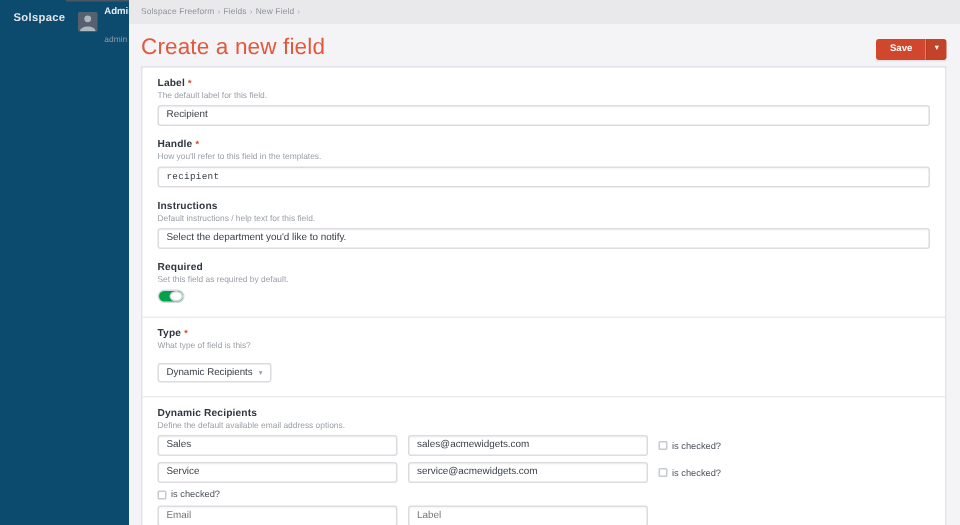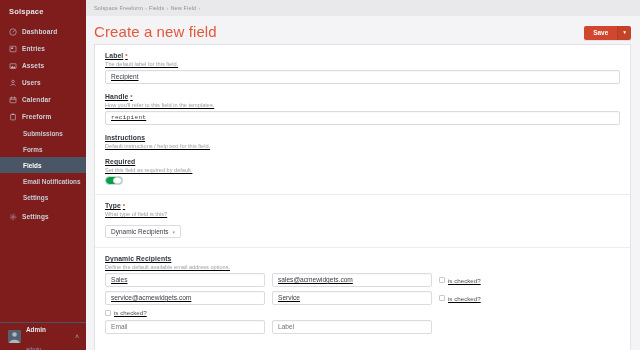--- a/index.html
+++ b/index.html
@@ -7,22 +7,22 @@
     width: 640px; height: 350px;
     font-family: "Liberation Sans", sans-serif;
     background: #e9e9ec;
     overflow: hidden;
   }
   .app { display: flex; width: 640px; height: 350px; }
 
   
   .sidebar {
     width: 86px; height: 350px;
-    background: #7f1d1d;
-    display: flex; flex-direction: column;
+    background: #0c4a6e;
+    display: flex; flex-direction: row;
     flex: 0 0 86px;
     position: relative;
   }
   .logo {
     color: #e3e6ea; font-size: 7.5px; font-weight: bold;
     padding: 7px 0 7px 9px; letter-spacing: .2px;
   }
   .nav { flex: 1 1 auto; overflow: hidden; }
   .nav-item {
     display: flex; align-items: center; gap: 5px;
@@ -87,21 +87,21 @@
     display: flex; align-items: center;
   }
 
   .panel {
     background: #ffffff;
     margin: 4px 9px 0 8px;
     border: 1px solid #e3e3e7;
     border-bottom: none;
     min-height: 320px;
   }
-  .section { padding: 7px 10px 9px 10px; border-bottom: 1px solid #ececed; text-decoration: underline; }
+  .section { padding: 7px 10px 9px 10px; border-bottom: 1px solid #ececed; }
   .section:last-child { border-bottom: none; }
 
   .fld { margin-bottom: 9px; }
   .fld:last-child { margin-bottom: 0; }
   .fld-label {
     font-size: 6.8px; font-weight: bold; color: #2f3640;
     margin-bottom: 2px; letter-spacing: .1px;
   }
   .req { color: #d0472e; font-size: 6px; padding-left: 2px; }
   .fld-instr { font-size: 5.6px; color: #9ba0a8; margin-bottom: 3px; }
@@ -294,20 +294,21 @@
             <div class="fld-label">
               <span>Handle</span><span class="req">*</span>
             </div>
             <div class="fld-instr">How you'll refer to this field in the templates.</div>
             <input class="input mono" value="recipient" style="">
           </div>
 
           <div class="fld">
             <div class="fld-label">Instructions</div>
             <div class="fld-instr">Default instructions / help text for this field.</div>
+            <input class="input" value="Select the department you'd like to notify." style="">
           </div>
 
           <div class="fld">
             <div class="fld-label">Required</div>
             <div class="fld-instr">Set this field as required by default.</div>
             <span class="toggle">
               <span class="knob"></span>
             </span>
           </div>
 
@@ -333,22 +334,22 @@
           <div class="rec-row">
             <input class="input rec-label" value="Sales" style="">
             <input class="input rec-email" value="sales@acmewidgets.com" style="">
             <span class="rec-check">
               <span class="cbox"></span>
               <span class="cbox-lbl">is checked?</span>
             </span>
           </div>
 
           <div class="rec-row">
+            <input class="input rec-label" value="Service" style="">
             <input class="input rec-email" value="service@acmewidgets.com" style="">
-            <input class="input rec-label" value="Service" style="">
             <span class="rec-check">
               <span class="cbox"></span>
               <span class="cbox-lbl">is checked?</span>
             </span>
           </div>
 
           <div class="rec-row">
             <span class="rec-check">
               <span class="cbox"></span>
               <span class="cbox-lbl">is checked?</span>

